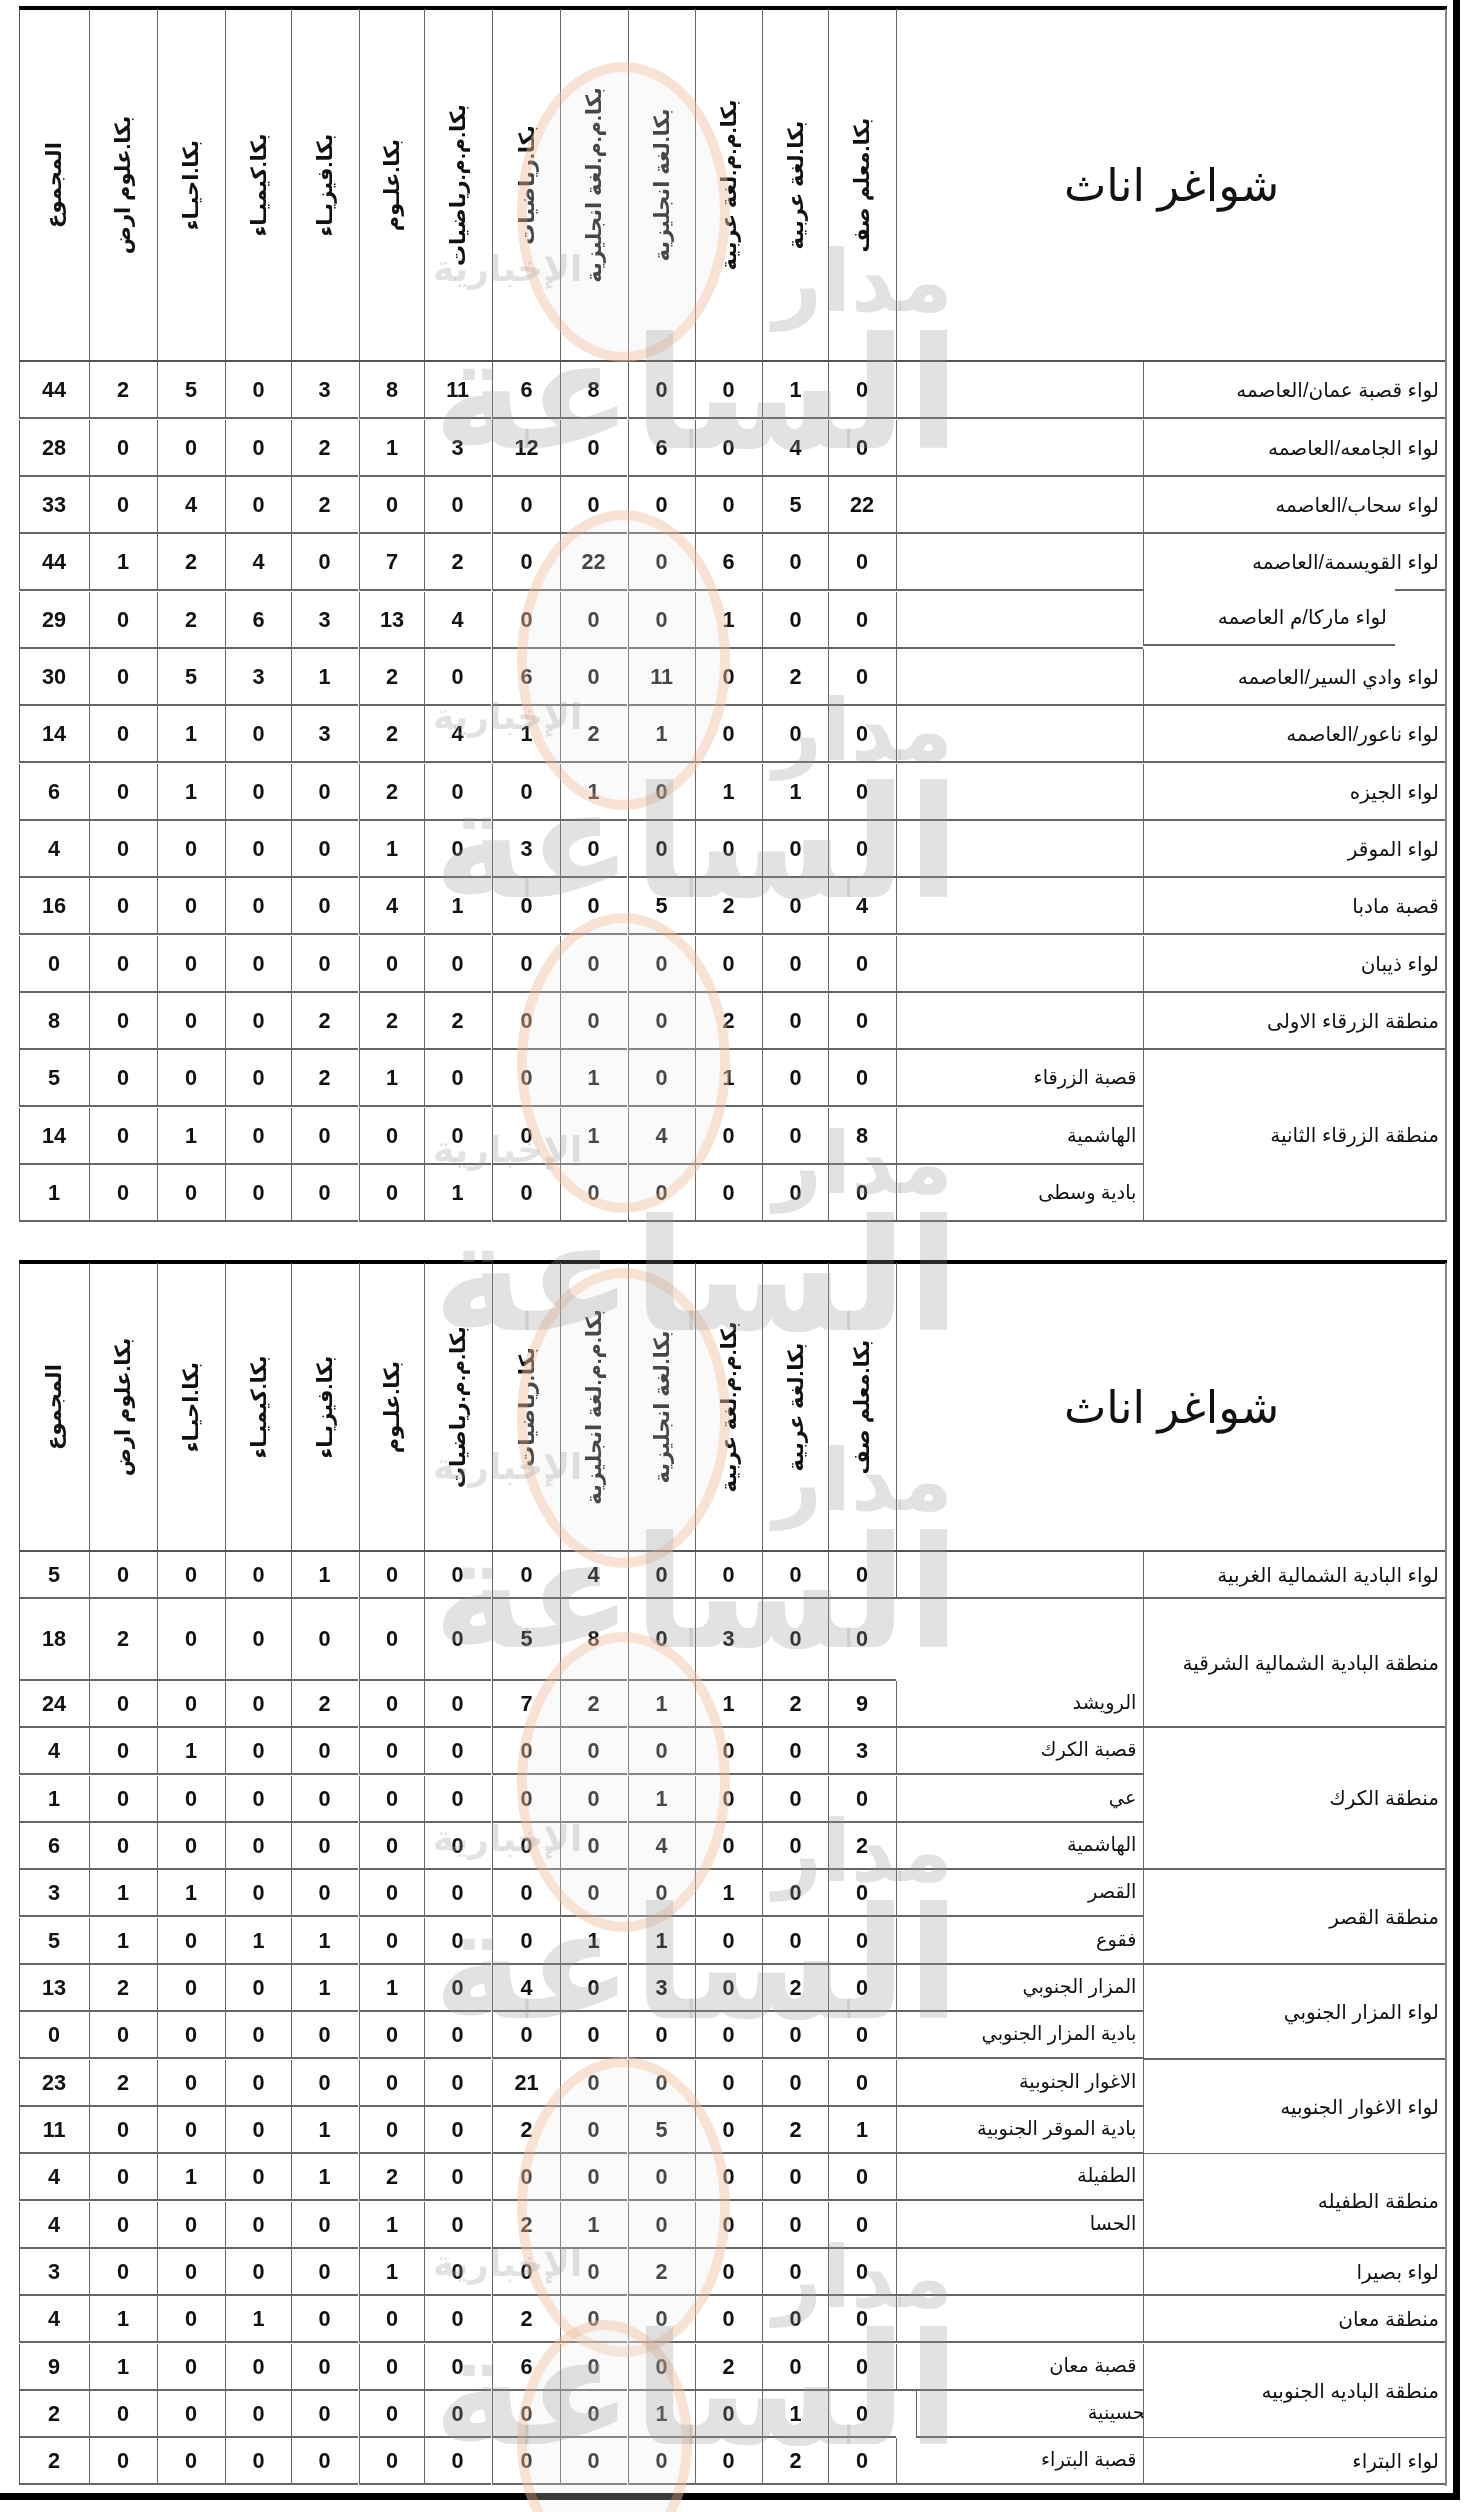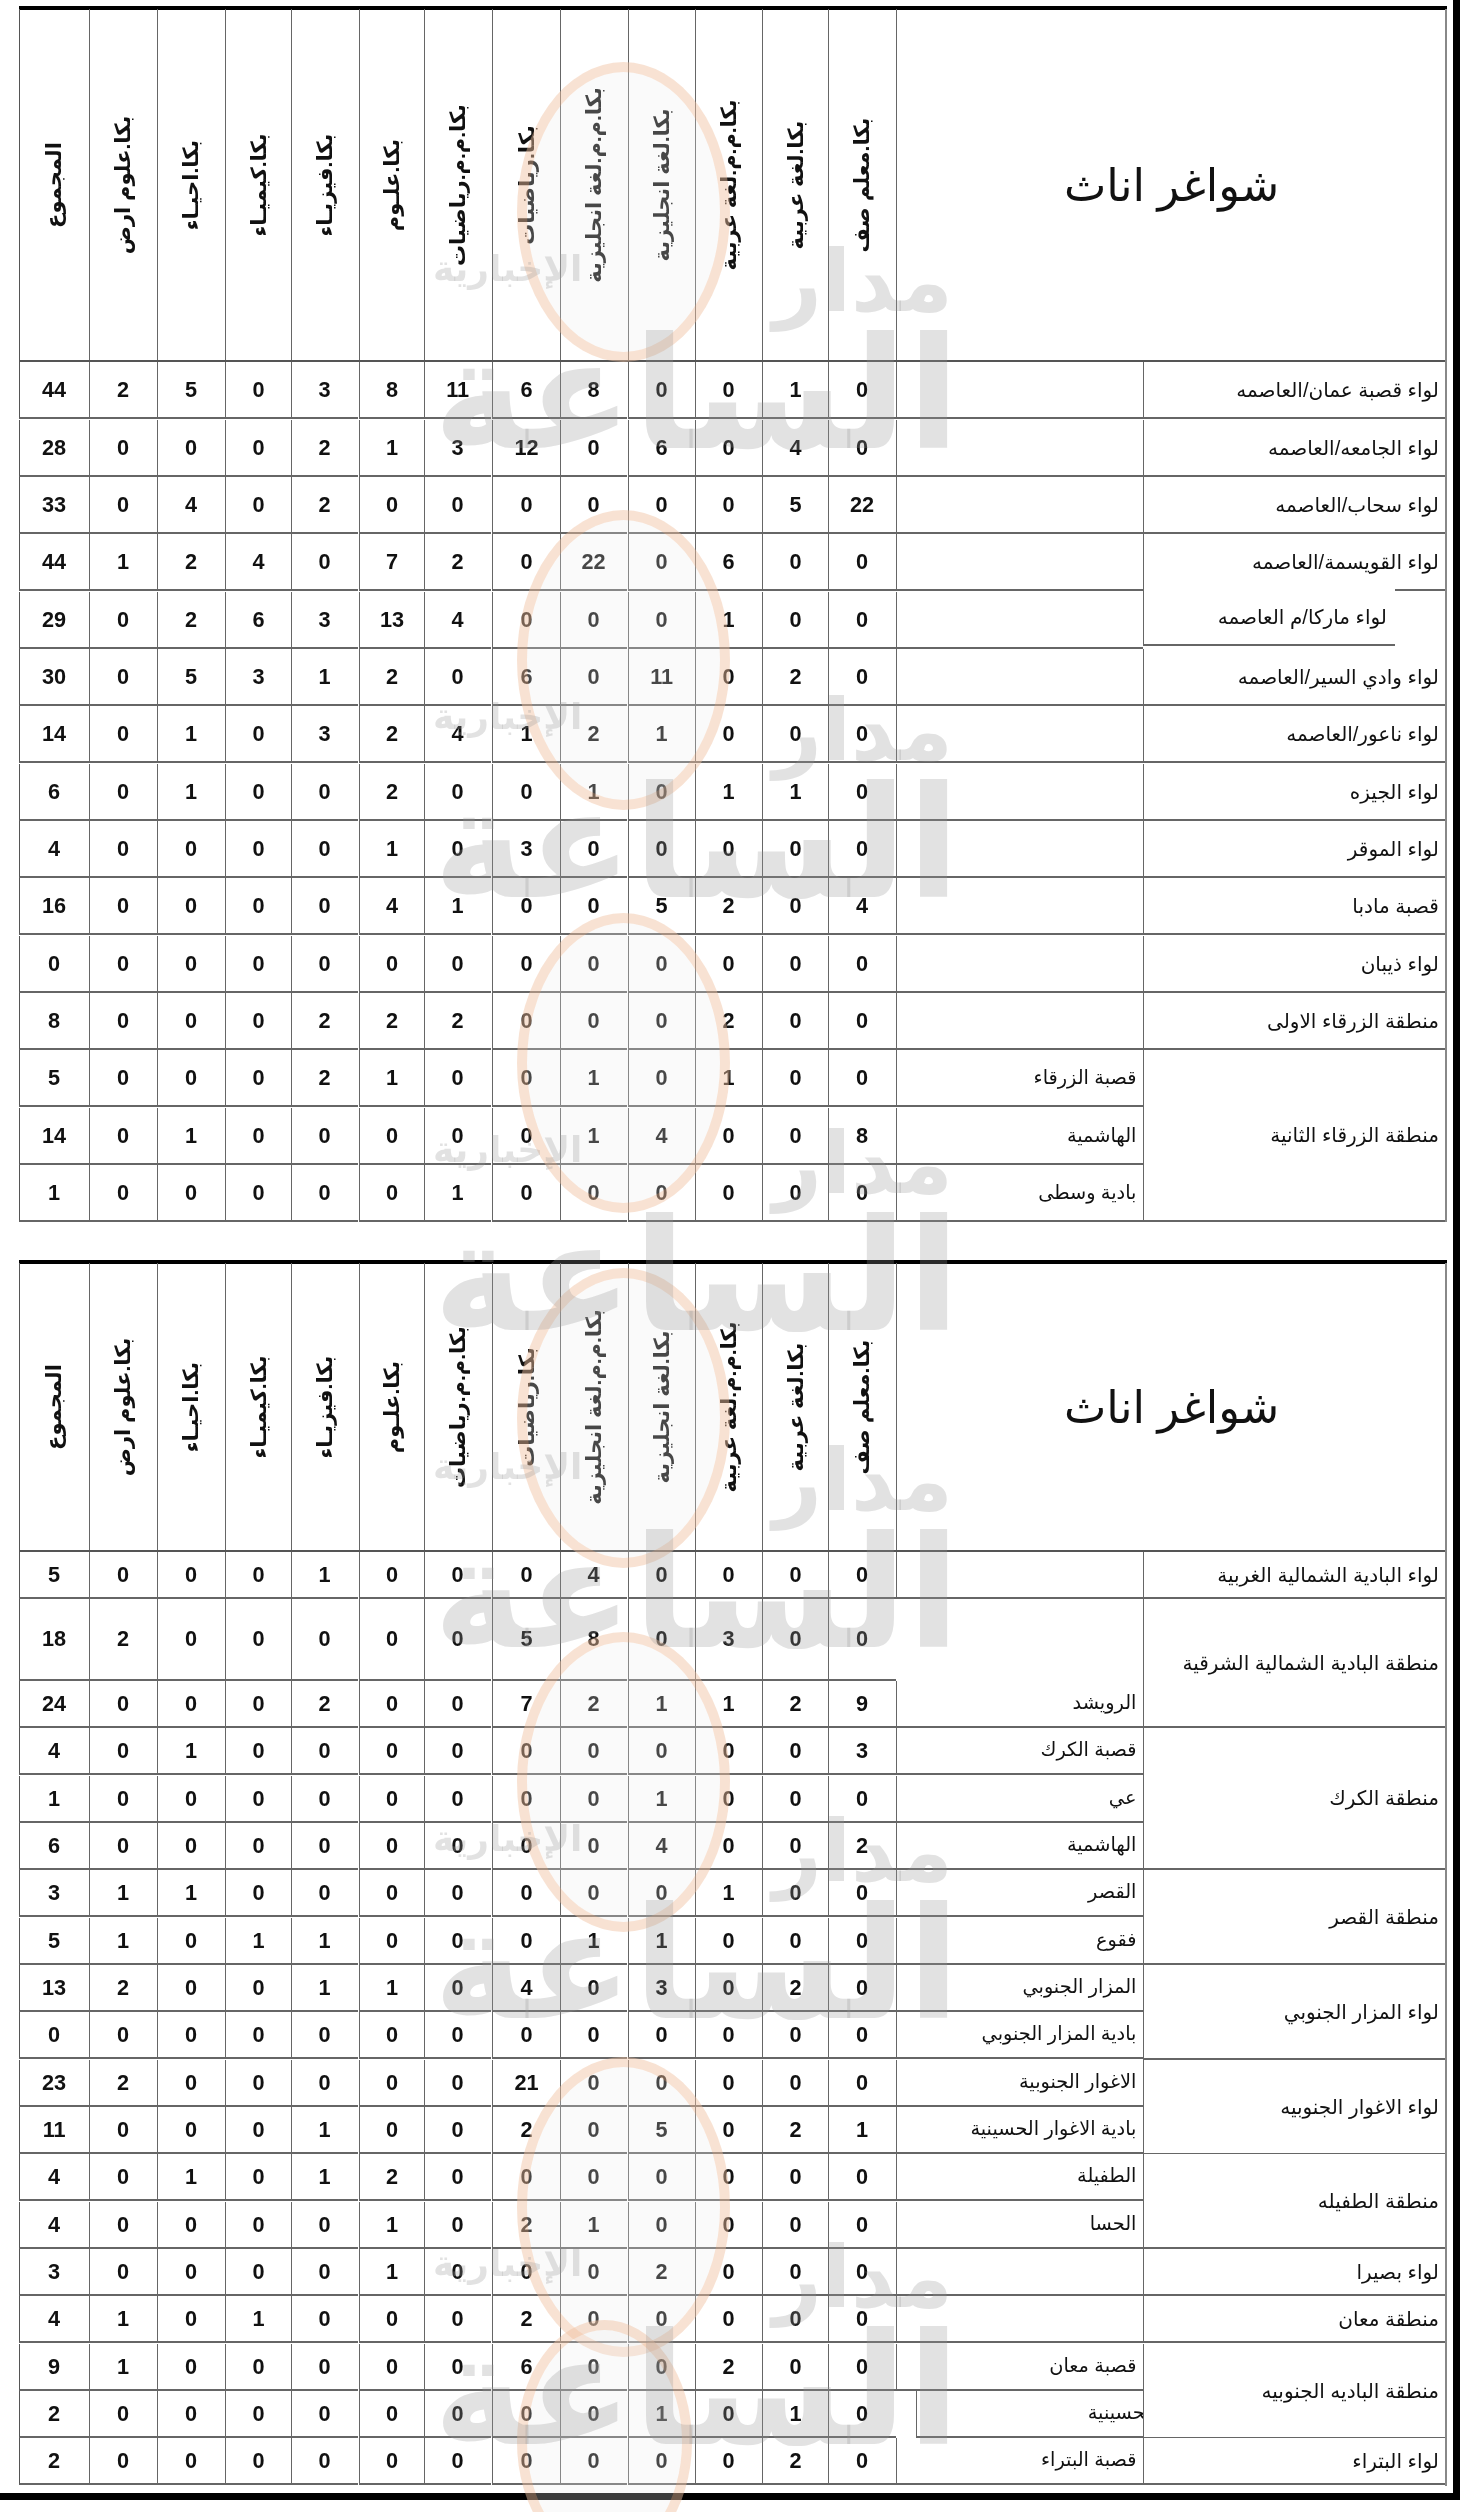--- a/index.html
+++ b/index.html
@@ -582,21 +582,21 @@
         <div class="cell" style="left: 206px; width: 67px;">0</div>
         <div class="cell" style="left: 272px; width: 67px;">1</div>
         <div class="cell" style="left: 340px; width: 66px;">0</div>
         <div class="cell" style="left: 405px; width: 67px;">0</div>
         <div class="cell" style="left: 473px; width: 69px;">2</div>
         <div class="cell" style="left: 541px; width: 67px;">0</div>
         <div class="cell" style="left: 609px; width: 67px;">5</div>
         <div class="cell" style="left: 676px; width: 67px;">0</div>
         <div class="cell" style="left: 743px; width: 67px;">2</div>
         <div class="cell" style="left: 809px; width: 68px;">1</div>
-        <div class="sub-cell" style="left: 877px; width: 247px;">بادية الاغوار الحسينية</div>
+        <div class="sub-cell" style="left: 877px; width: 247px;">بادية الموقر الجنوبية</div>
       </div>
       <div class="main-cell" style="left: 1124px; width: 304px; top: 797px; height: 95px;">لواء الاغوار الجنوبيه</div>
       <div class="row" style="top: 891px; height: 47px;">
         <div class="cell first" style="left: 0px; width: 70px;">4</div>
         <div class="cell" style="left: 70px; width: 68px;">0</div>
         <div class="cell" style="left: 138px; width: 68px;">1</div>
         <div class="cell" style="left: 206px; width: 67px;">0</div>
         <div class="cell" style="left: 272px; width: 67px;">1</div>
         <div class="cell" style="left: 340px; width: 66px;">2</div>
         <div class="cell" style="left: 405px; width: 67px;">0</div>

